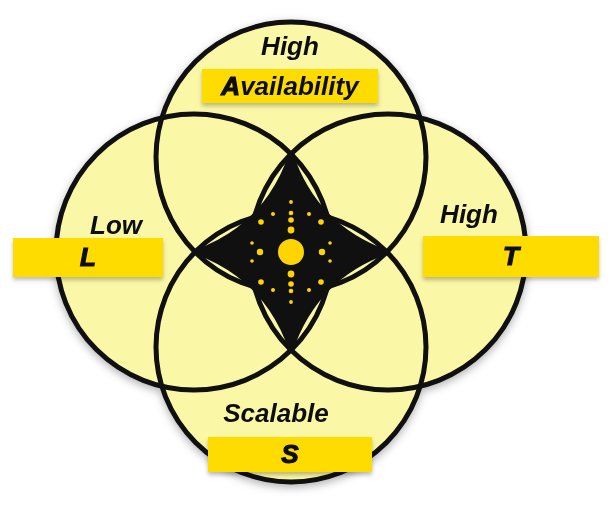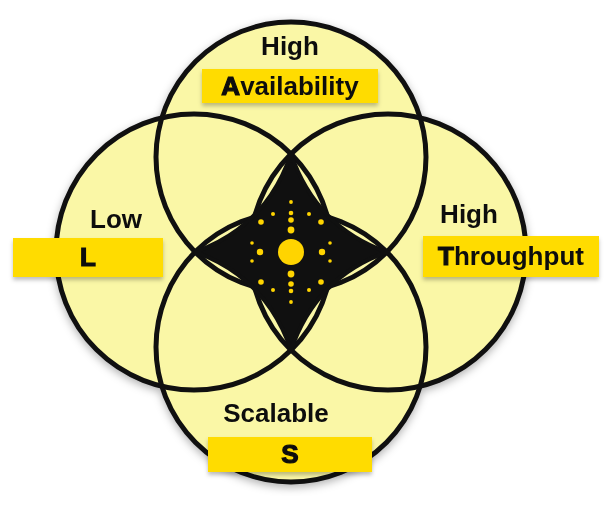--- a/index.html
+++ b/index.html
@@ -10,20 +10,21 @@
     --text-black:#0d0d0d;
     --background:#ffffff;
   }
   html,body{margin:0;padding:0;background:var(--background);}
   .canvas{
     position:relative;
     width:612px;height:496px;
     background:var(--background);
     overflow:hidden;
     font-family:"Liberation Sans", sans-serif;
+    font-style:italic;
   }
   .venn-svg{position:absolute;left:0;top:0;
     filter:drop-shadow(0 3px 4px rgba(0,0,0,.30));}
   .c-fill{fill:var(--circle-fill);stroke:none;}
   .c-stroke{fill:none;stroke:var(--outline-black);stroke-width:5;}
   .star{fill:var(--outline-black);stroke:var(--outline-black);
     stroke-width:4;stroke-linejoin:round;}
   .dot{fill:var(--dot-yellow);}
   .word{
     position:absolute;
@@ -37,21 +38,21 @@
     background:var(--bar-highlight);
     display:flex;align-items:center;justify-content:center;
     font-weight:700;font-size:26px;
     color:var(--text-black);
     white-space:nowrap;
     box-shadow:0 3px 4px rgba(0,0,0,.25);
   }
   .fl{-webkit-text-stroke:1.2px var(--text-black);}
   #word-top   {left:290px;top:33px;}
   #bar-top    {left:202px;top:69px;width:176px;height:34px;}
-  #word-left  {left:116px;top:206px;}
+  #word-left  {left:116px;top:212px;}
   #bar-left   {left:13px;top:238px;width:150px;height:39px;}
   #word-right {left:469px;top:201px;}
   #bar-right  {left:423px;top:236px;width:176px;height:41px;}
   #word-bottom{left:276px;top:400px;}
   #bar-bottom {left:208px;top:437px;width:164px;height:35px;}
 </style>
 </head>
 <body>
 
 <div class="canvas">
@@ -113,21 +114,20 @@
     </div>
 
   <div class="word" id="word-left">Low</div>
   <div class="bar" id="bar-left">
       <span class="fl">L</span>
     </div>
 
   <div class="word" id="word-right">High</div>
   <div class="bar" id="bar-right">
       <span class="fl">T</span>
-      <span>hroughput</span>
     </div>
 
   <div class="word" id="word-bottom">Scalable</div>
   <div class="bar" id="bar-bottom">
       <span class="fl">S</span>
     </div>
 
 </div>
 
 </body></html>

